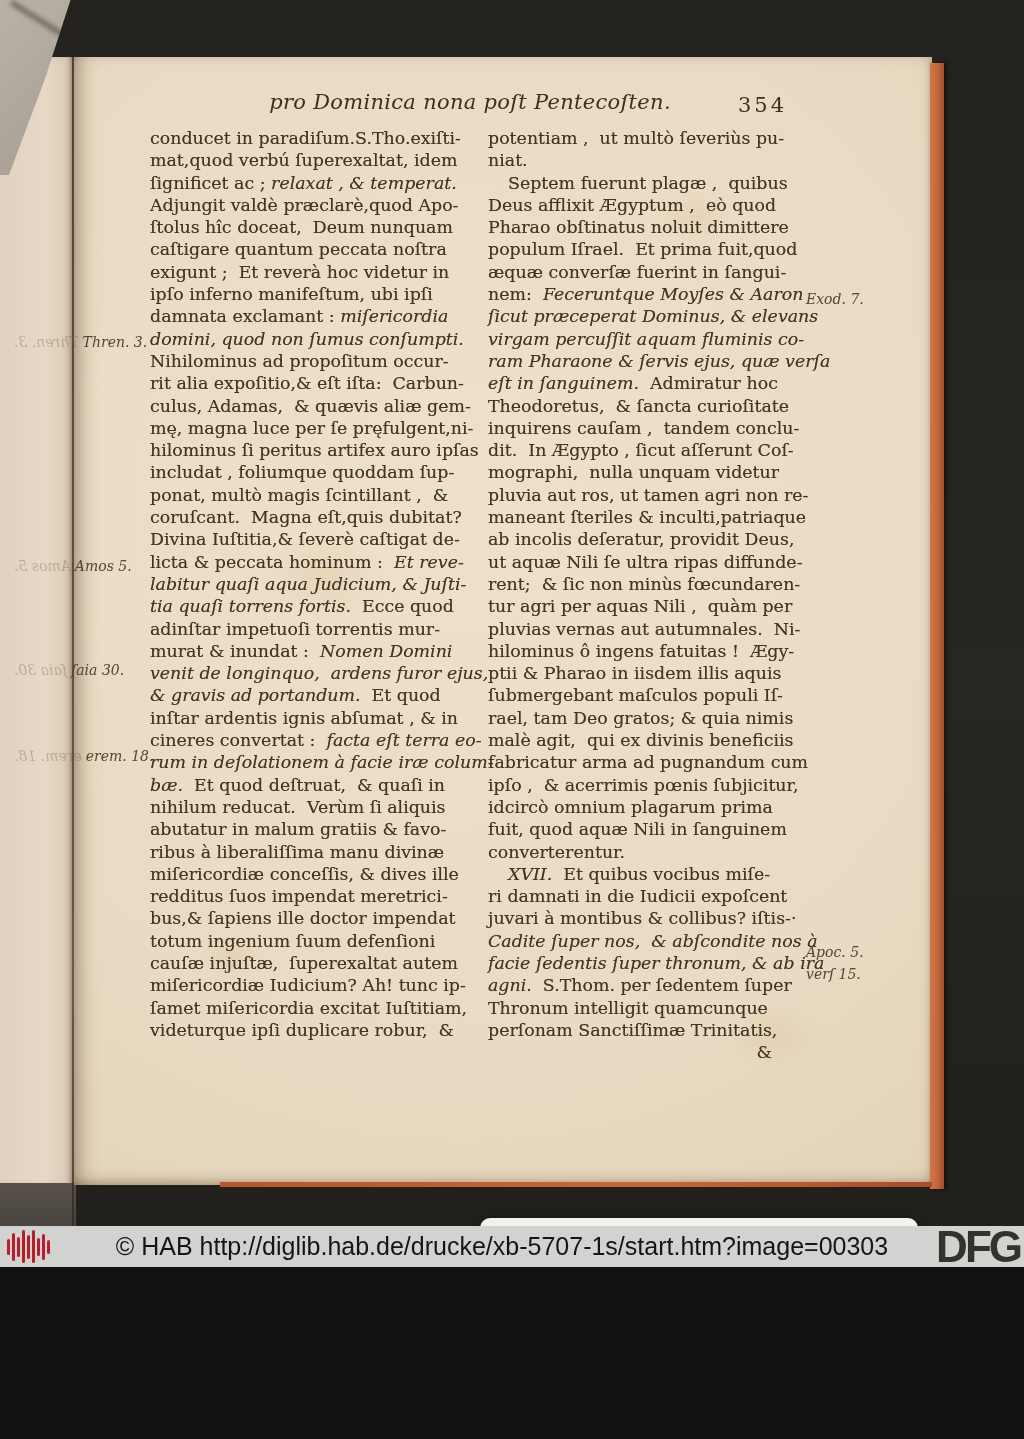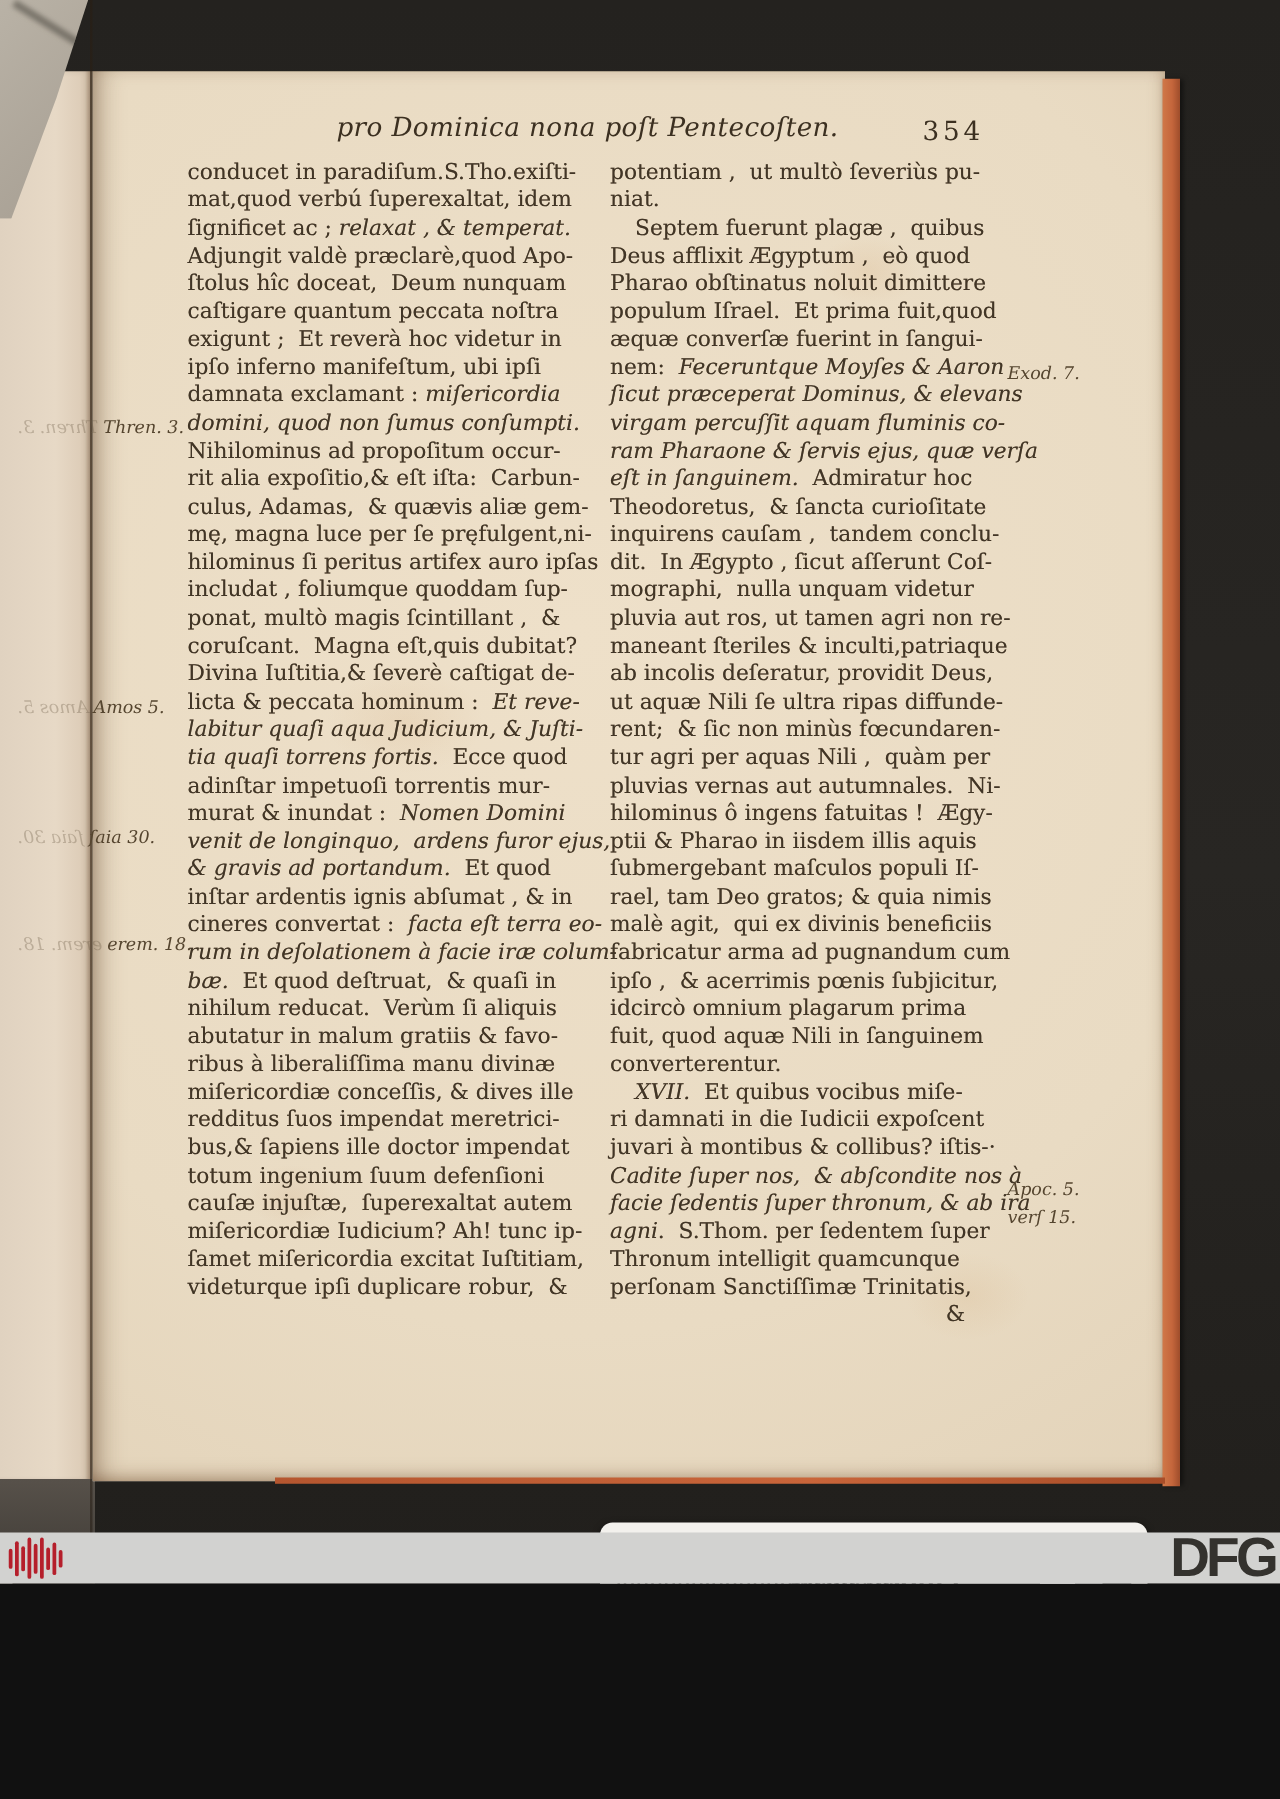--- a/index.html
+++ b/index.html
@@ -187,16 +187,17 @@
         <div class="hab-bar" style="height: 16px;"></div>
         <div class="hab-bar" style="height: 28px;"></div>
         <div class="hab-bar" style="height: 20px;"></div>
         <div class="hab-bar" style="height: 33px;"></div>
         <div class="hab-bar" style="height: 24px;"></div>
         <div class="hab-bar" style="height: 33px;"></div>
         <div class="hab-bar" style="height: 18px;"></div>
         <div class="hab-bar" style="height: 26px;"></div>
         <div class="hab-bar" style="height: 14px;"></div>
       </div>
+    <div class="footer-url">© HAB http://diglib.hab.de/drucke/xb-5707-1s/start.htm?image=00303</div>
     <div class="dfg-logo">DFG</div>
   </div>
 
 </div>
 
 </body></html>

